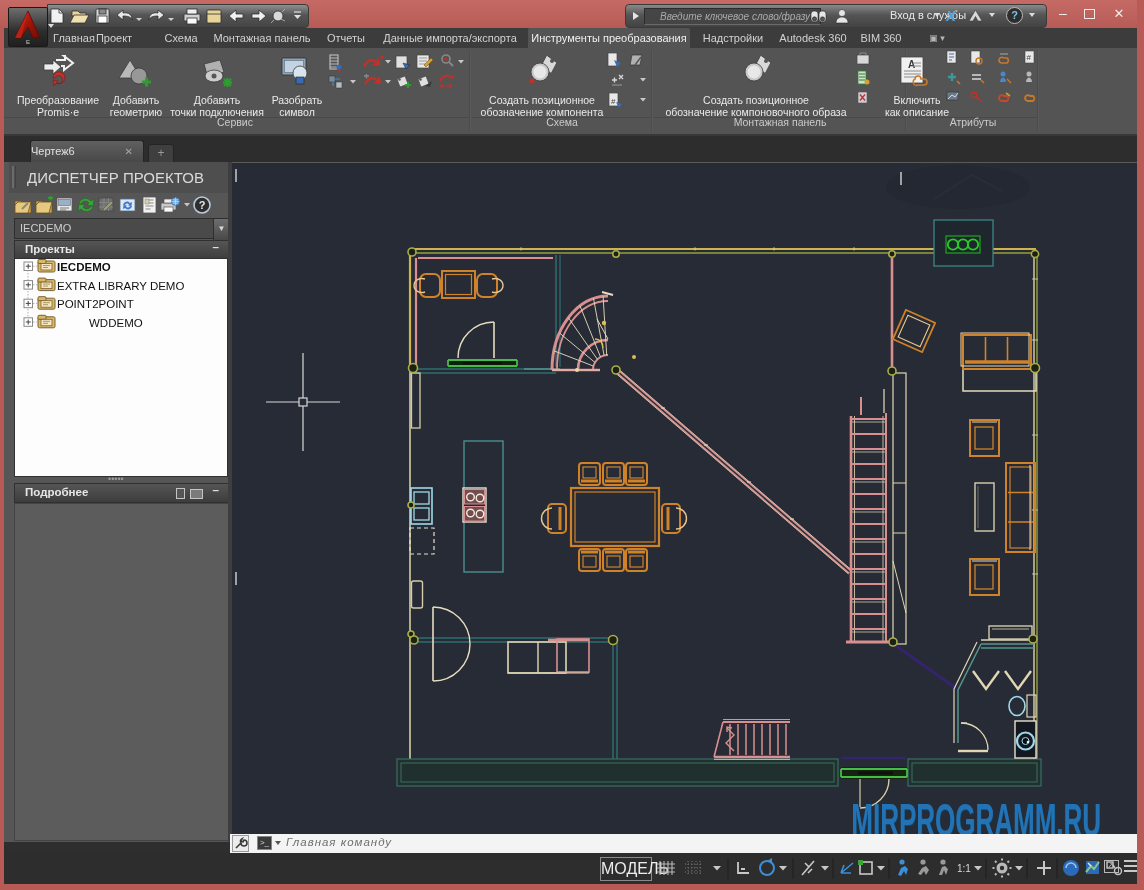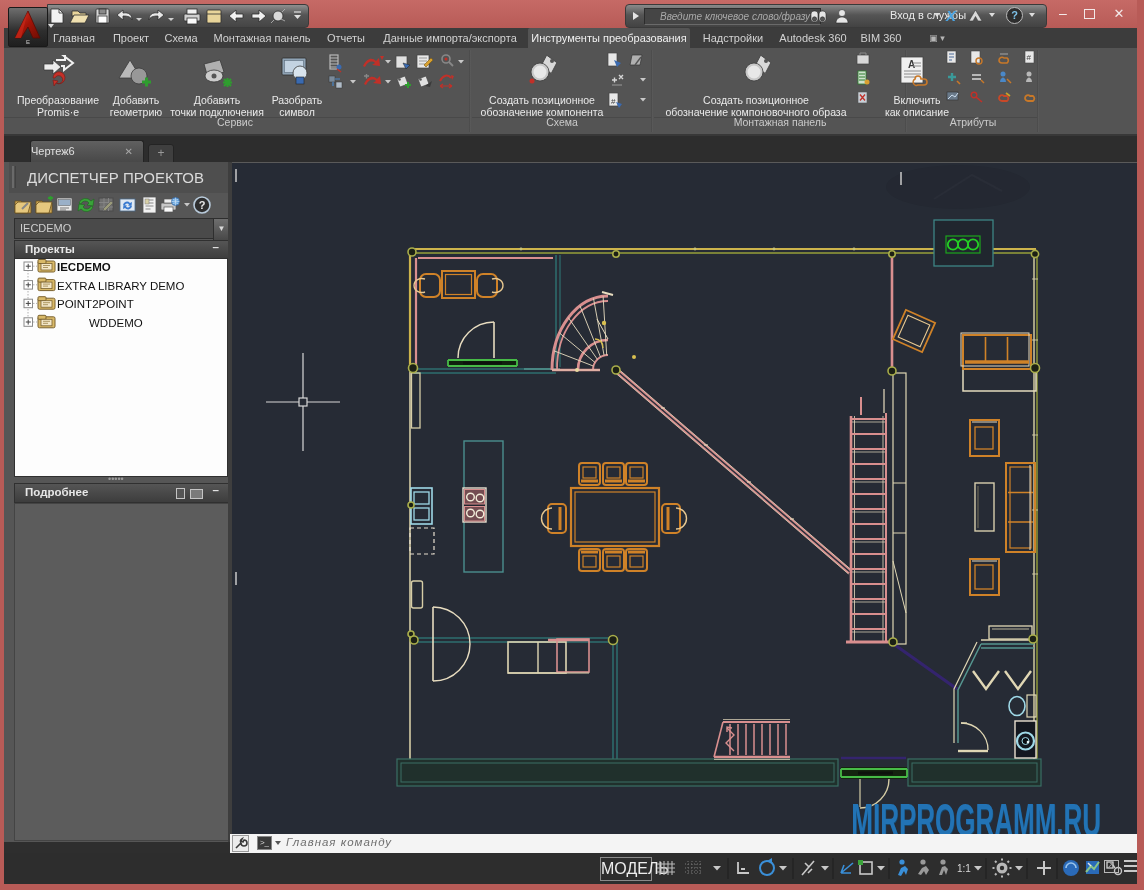--- a/index.html
+++ b/index.html
@@ -156,21 +156,21 @@
   </defs>
   <path d="M19,3 L31,30 L24,30 L19,19 L12,30 L6,30 Z" fill="url(#ag)" stroke="#5a0a02" stroke-width="0.8"></path>
   <path d="M19,3 L12,30 L6,30 Z" fill="#c8281a" opacity="0.7"></path>
   <text x="19" y="35.5" font-size="6" fill="#c9c9c9" text-anchor="middle" font-family="Liberation Sans">E</text>
 </svg>
 <div class="abs" style="left:39px;top:16px;width:0;height:0;border-top:4px solid #ddd;border-left:3.5px solid transparent;border-right:3.5px solid transparent;"></div>
 </div>
 
 <div class="abs" id="tabrow">
   <div class="abs rtab" style="left:52px;width:44px;">Главная</div>
-  <div class="abs rtab" style="left:111px;width:40px;">Проект</div>
+  <div class="abs rtab" style="left:94px;width:40px;">Проект</div>
   <div class="abs rtab" style="left:163px;width:36px;">Схема</div>
   <div class="abs rtab" style="left:212px;width:100px;">Монтажная панель</div>
   <div class="abs rtab" style="left:324px;width:44px;">Отчеты</div>
   <div class="abs rtab" style="left:379px;width:142px;">Данные импорта/экспорта</div>
   <div class="abs rtab" id="activetab" style="left:528px;width:162px;">Инструменты преобразования</div>
   <div class="abs rtab" style="left:701px;width:64px;">Надстройки</div>
   <div class="abs rtab" style="left:774px;width:78px;">Autodesk 360</div>
   <div class="abs rtab" style="left:858px;width:46px;">BIM 360</div>
   <div class="abs rtab" style="left:920px;width:34px;color:#b5b5b5;font-size:9px;">▣ ▾</div>
 </div>

